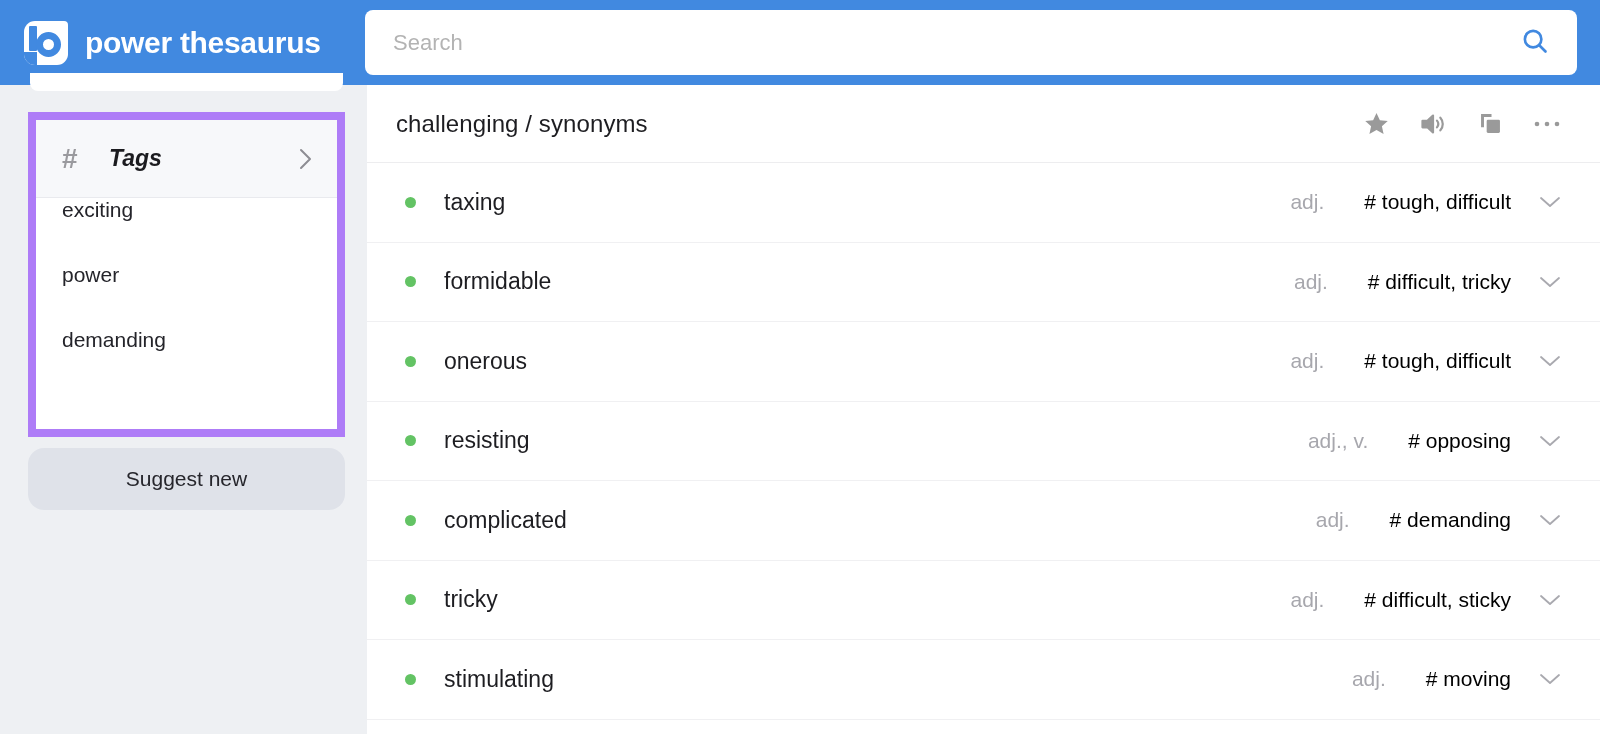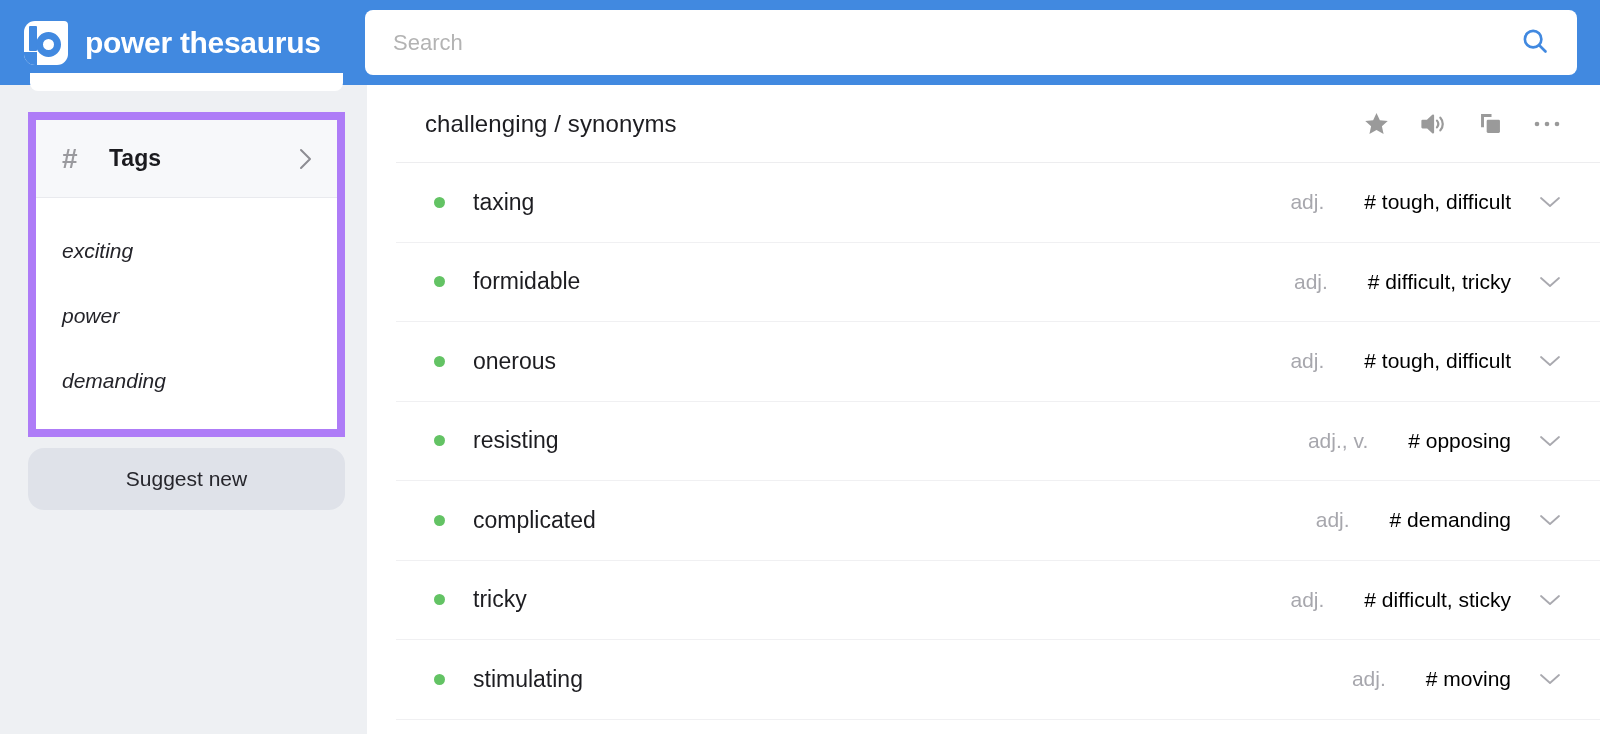--- a/index.html
+++ b/index.html
@@ -178,33 +178,33 @@
     line-height: 1;
     width: 30px;
     flex: 0 0 30px;
   }
   #tags-title {
     flex: 1 1 auto;
     font-size: 23px;
     font-weight: bold;
     color: #1b1b1f;
     margin-left: 17px;
+    font-style: italic;
   }
   #tags-chevron { display: flex; align-items: center; }
 
   .tag-row {
     height: 65px;
     display: flex;
-    align-items: flex-end;
+    align-items: flex-start;
     padding-left: 26px;
     font-size: 21px;
     color: #24242a;
     cursor: pointer;
     background: #ffffff;
-    font-style: italic;
   }
 
   #suggest-new {
     position: absolute;
     left: 28px;
     top: 363px;
     width: 317px;
     height: 62px;
     background: #dfe2e9;
     border: none;
@@ -215,21 +215,20 @@
     cursor: pointer;
   }
 
   
   #main {
     position: absolute;
     left: 367px; top: 0;
     width: 1233px;
     height: 649px;
     background: #ffffff;
-    padding-left: 29px;
   }
 
   #main-header {
     height: 78px;
     display: flex;
     align-items: center;
     padding: 0 38px 0 29px;
     border-bottom: 1px solid #ededef;
   }
   #main-title {

